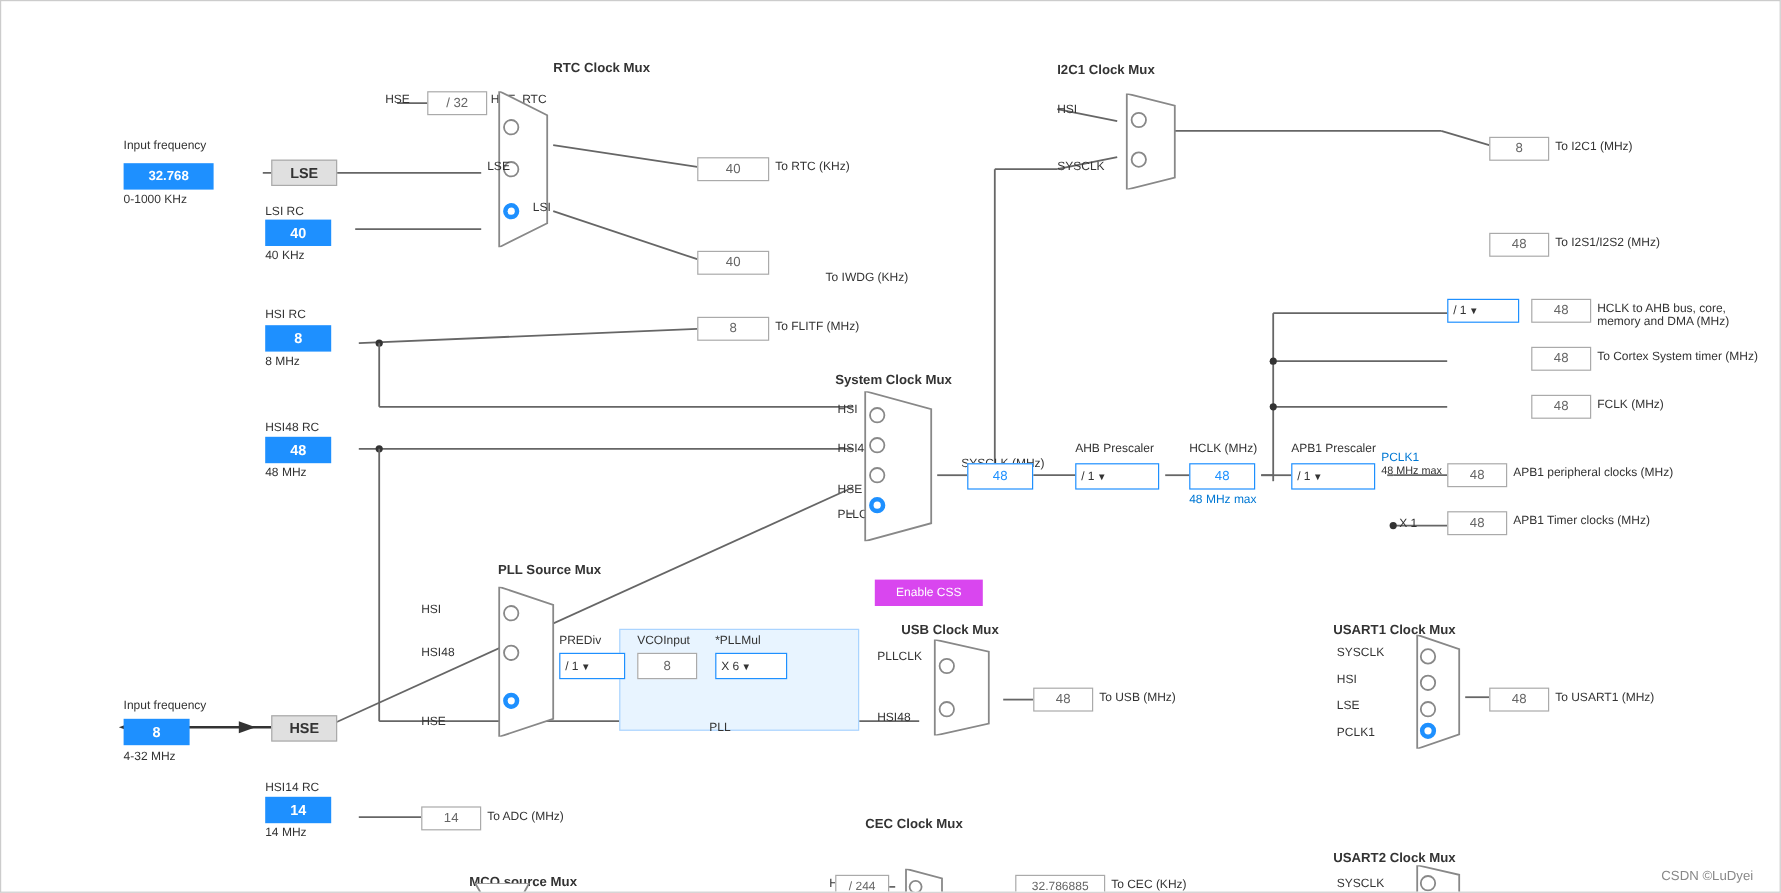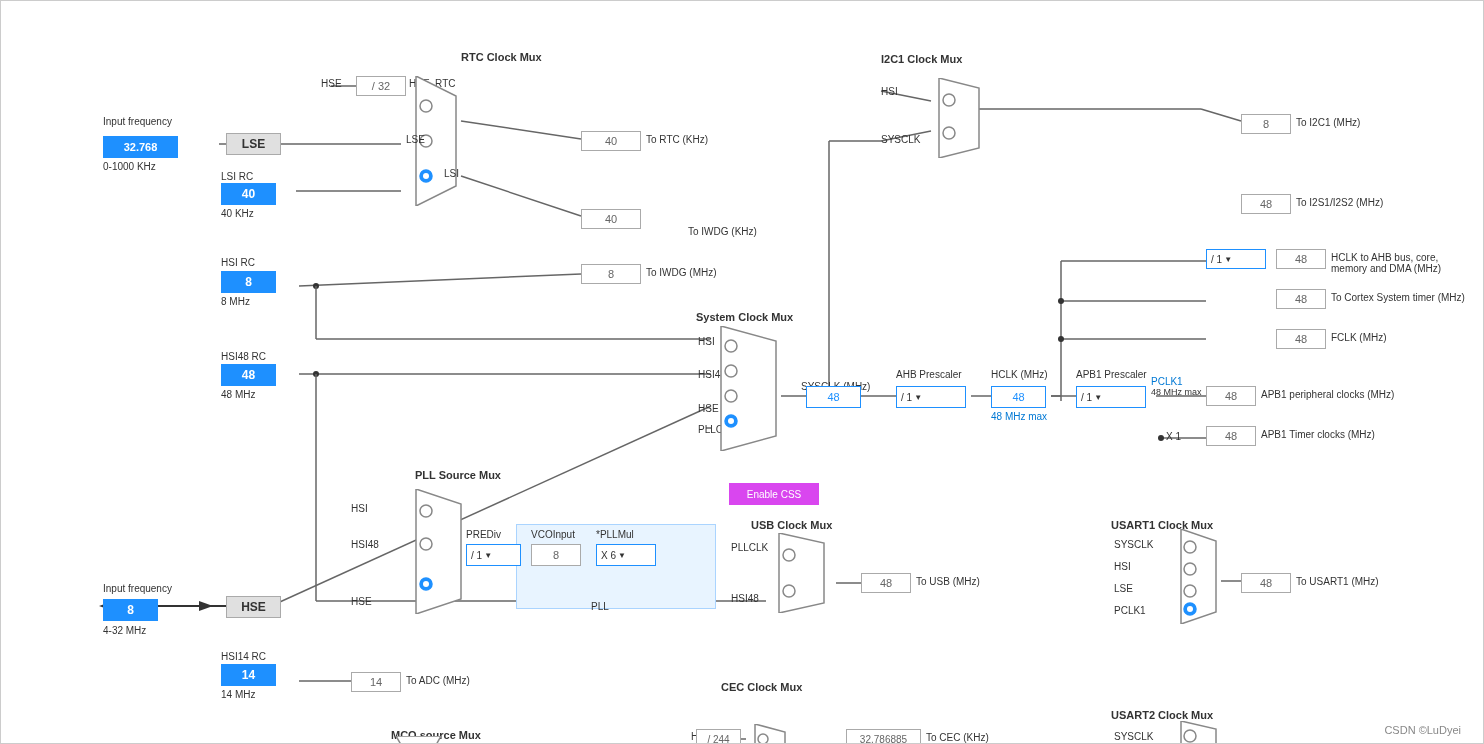--- a/index.html
+++ b/index.html
@@ -258,21 +258,21 @@
     <div class="label" style="left:595px;top:113px;">To RTC (KHz)</div>
 
     <div class="value-box" style="left:530px;top:188px;width:60px;height:20px;">40</div>
     <div class="label" style="left:595px;top:205px;margin-left:42px;">To IWDG (KHz)</div>
 
     <div class="label" style="left:170px;top:236px;">HSI RC</div>
     <div class="blue-box" style="left:170px;top:250px;width:55px;height:22px;">8</div>
     <div class="label" style="left:170px;top:275px;">8 MHz</div>
 
     <div class="value-box" style="left:530px;top:243px;width:60px;height:20px;">8</div>
-    <div class="label" style="left:595px;top:246px;">To IWDG (MHz)</div>
+    <div class="label" style="left:595px;top:246px;">To FLITF (MHz)</div>
 
     <div class="label" style="left:170px;top:330px;">HSI48 RC</div>
     <div class="blue-box" style="left:170px;top:343px;width:55px;height:22px;">48</div>
     <div class="label" style="left:170px;top:368px;">48 MHz</div>
 
     <div class="section-title" style="left:645px;top:290px;">System Clock Mux</div>
 
     <div class="label" style="left:647px;top:315px;">HSI</div>
     <div class="label" style="left:647px;top:348px;">HSI48</div>
     <div class="label" style="left:647px;top:382px;">HSE</div>

